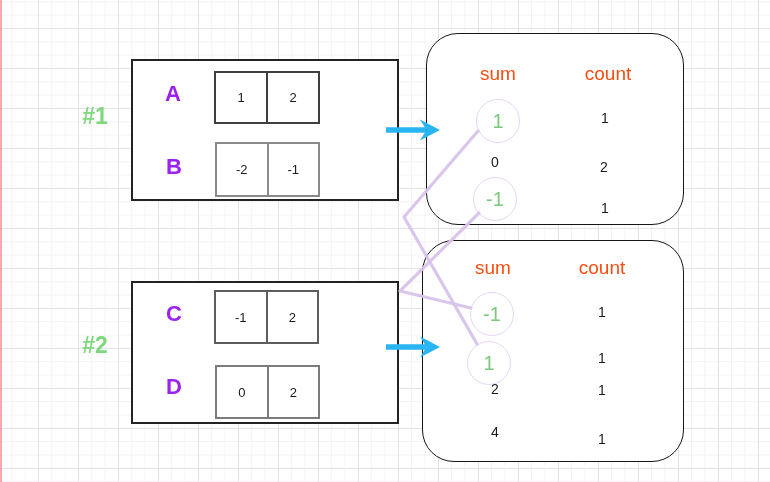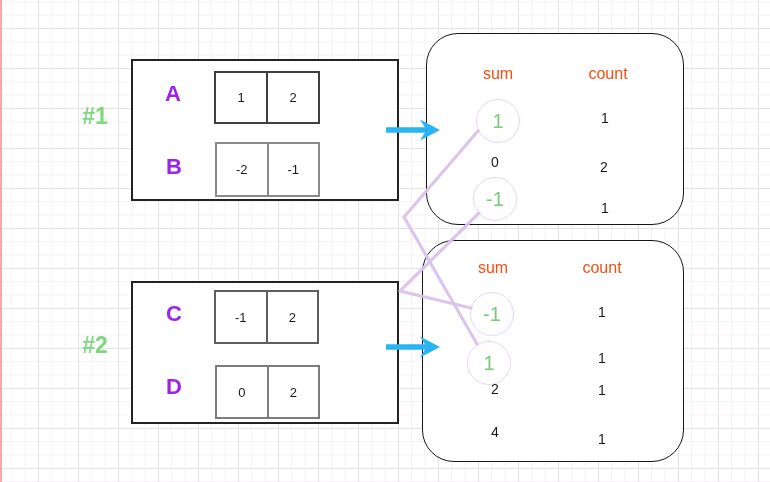--- a/index.html
+++ b/index.html
@@ -32,21 +32,21 @@
   .cells { position: absolute; display: flex; background: #ffffff; }
   .cells .cell {
     flex: 1 1 0; display: flex; align-items: center; justify-content: center;
     font-size: 13px; color: #1a1a1a;
   }
   .cells .cell + .cell { border-left: 2px solid; border-left-color: inherit; }
   .result-box {
     position: absolute; background: #ffffff;
     border: 1.6px solid #161616; border-radius: 32px;
   }
-  .hdr { font-size: 16px; color: #f94d10; }
+  .hdr { font-size: 19px; color: #f94d10; }
   .sum-circle {
     position: absolute; transform: translate(-50%, -50%);
     width: 42px; height: 42px; border-radius: 50%;
     border: 1.6px solid #e7d6f3; background: #ffffff;
     display: flex; align-items: center; justify-content: center;
   }
   .sum-green { font-size: 20px; color: #7cc97c; }
   .val { font-size: 14px; color: #1a1a1a; }
   .overlay { position: absolute; left: 0; top: 0; pointer-events: none; }
 </style>

